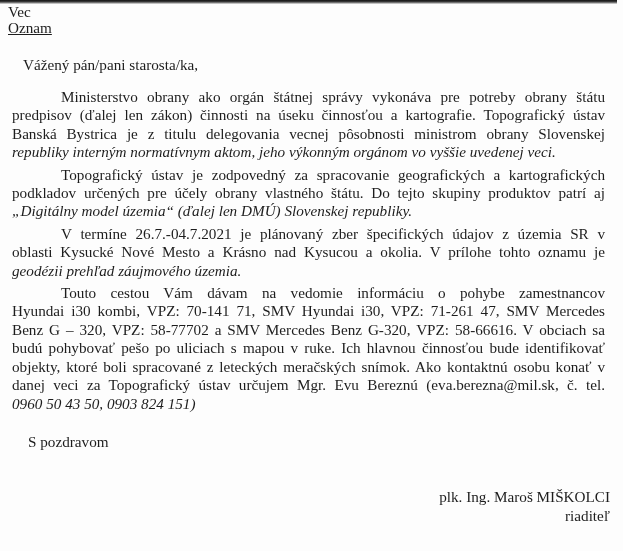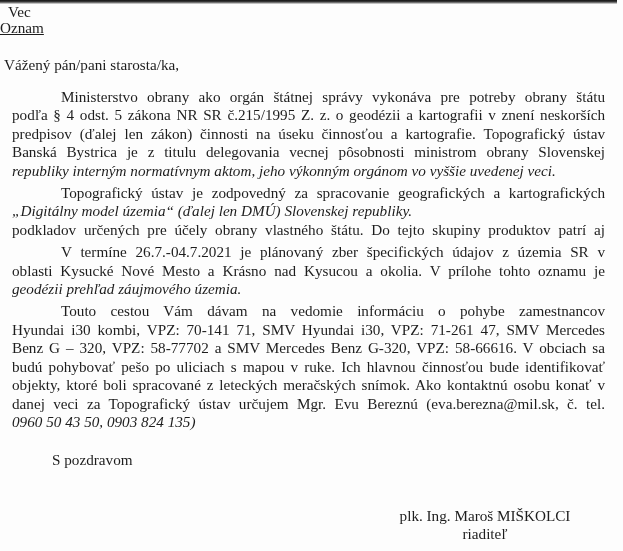--- a/index.html
+++ b/index.html
@@ -15,71 +15,70 @@
     font-family: "Liberation Serif", serif;
     font-size: 15.2px;
     line-height: 18.4px;
   }
   .scan-edge {
     height: 4px;
     width: 100%;
     background: linear-gradient(to bottom, #121212 0%, #3d3d3d 45%, #b5b5b5 85%, var(--bg, #fdfdfd) 100%);
   }
   .subject-label { margin: 0 8px; line-height: 16px; }
-  .subject-value { margin: 0 0; line-height: 16px; text-decoration: underline; }
-  .salutation { margin: 20px 8px 0 4px; line-height: 18px; }
+  .subject-value { margin: 0 8px; line-height: 16px; text-decoration: underline; }
+  .salutation { margin: 20px 8px 0 23px; line-height: 18px; }
   .letter-body { margin: 14px 8px 0 8px; }
   .para { margin: 4px; }
   .line {
     text-align: justify;
     text-align-last: justify;
   }
   .line.first { text-indent: 49px; }
   .line.last { text-align-last: left; font-style: italic; }
-  .closing { margin: 20px 8px 0 52px; }
+  .closing { margin: 20px 8px 0 28px; }
   .signature {
     margin: 37px 0 0 360px;
     width: 250px;
-    text-align: center;
+    text-align: right;
   }
 </style>
 </head>
 <body>
 
 <div class="page" style="--text: #1d1d1d; --bg: #fdfdfd;">
   <div class="scan-edge"></div>
   <div class="subject-label">Vec</div>
   <div class="subject-value">Oznam</div>
   <div class="salutation">Vážený pán/pani starosta/ka,</div>
   <div class="letter-body">
       <div class="para">
         <div class="line first">Ministerstvo obrany ako orgán štátnej správy vykonáva pre potreby obrany štátu</div>
-        <div class="line">podľa § 4 odst. 5 zákona NR SR č.215/1995 Z. z. o geodézii a kartografii v znení neskorších</div>
         <div class="line">predpisov (ďalej len zákon) činnosti na úseku činnosťou a kartografie. Topografický ústav</div>
         <div class="line">Banská Bystrica je z titulu delegovania vecnej pôsobnosti ministrom obrany Slovenskej</div>
         <div class="line last">republiky interným normatívnym aktom, jeho výkonným orgánom vo vyššie uvedenej veci.</div>
       </div>
       <div class="para">
         <div class="line first">Topografický ústav je zodpovedný za spracovanie geografických a kartografických</div>
+        <div class="line">podkladov určených pre účely obrany vlastného štátu. Do tejto skupiny produktov patrí aj</div>
         <div class="line last">„Digitálny model územia“ (ďalej len DMÚ) Slovenskej republiky.</div>
-        <div class="line">podkladov určených pre účely obrany vlastného štátu. Do tejto skupiny produktov patrí aj</div>
       </div>
       <div class="para">
         <div class="line first">V termíne 26.7.-04.7.2021 je plánovaný zber špecifických údajov z územia SR v</div>
         <div class="line">oblasti Kysucké Nové Mesto a Krásno nad Kysucou a okolia. V prílohe tohto oznamu je</div>
         <div class="line last">geodézii prehľad záujmového územia.</div>
       </div>
       <div class="para">
         <div class="line first">Touto cestou Vám dávam na vedomie informáciu o pohybe zamestnancov</div>
         <div class="line">Hyundai i30 kombi, VPZ: 70-141 71, SMV Hyundai i30, VPZ: 71-261 47, SMV Mercedes</div>
         <div class="line">Benz G – 320, VPZ: 58-77702 a SMV Mercedes Benz G-320, VPZ: 58-66616. V obciach sa</div>
         <div class="line">budú pohybovať pešo po uliciach s mapou v ruke. Ich hlavnou činnosťou bude identifikovať</div>
         <div class="line">objekty, ktoré boli spracované z leteckých meračských snímok. Ako kontaktnú osobu konať v</div>
         <div class="line">danej veci za Topografický ústav určujem Mgr. Evu Bereznú (eva.berezna@mil.sk, č. tel.</div>
-        <div class="line last">0960 50 43 50, 0903 824 135)</div>
+        <div class="line last">0960 50 43 50, 0903 824 151)</div>
       </div>
     </div>
   <div class="closing">S pozdravom</div>
   <div class="signature">
     <div>plk. Ing. Maroš MIŠKOLCI</div>
     <div>riaditeľ</div>
   </div>
 </div>
 
 </body></html>

